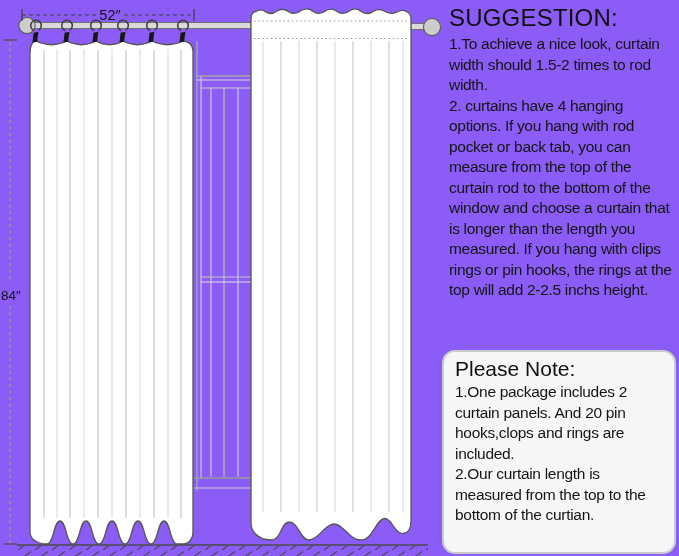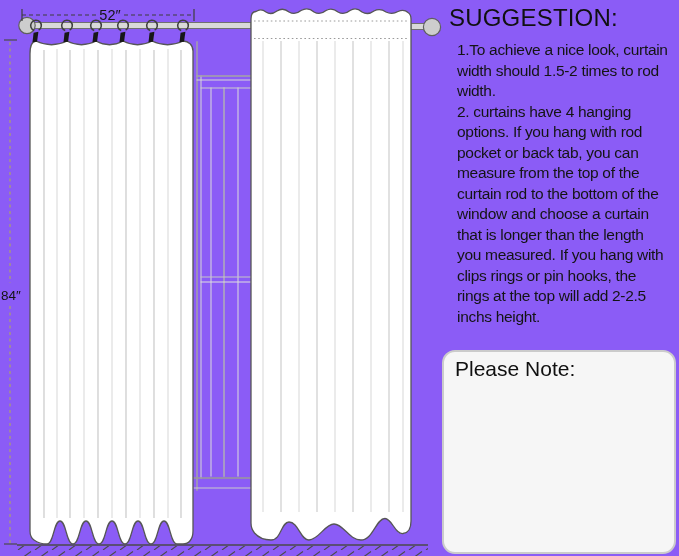--- a/index.html
+++ b/index.html
@@ -1,21 +1,21 @@
 <!DOCTYPE html>
 <html><head>
 <meta charset="utf-8">
 <style>
   html,body{margin:0;padding:0;background:#fff;}
   .stage{position:relative;width:679px;height:556px;background:#8b5cf6;overflow:hidden;
          font-family:"Liberation Sans",sans-serif;color:#161616;}
   .drawing{position:absolute;left:0;top:0;}
   .textcol{position:absolute;left:449px;top:4px;width:229px;}
   .textcol h1{margin:0 0 2px 0;font-size:24px;font-weight:400;letter-spacing:.2px;color:#101010;}
-  .textcol .body{margin:8px;font-size:15.5px;line-height:20.5px;letter-spacing:-0.3px;
+  .textcol .body{margin:0;font-size:15.5px;line-height:20.5px;letter-spacing:-0.3px;
                  white-space:pre-line;color:#141414;}
   .notebox{position:absolute;left:442px;top:350px;width:234px;height:204px;box-sizing:border-box;
            background:#f6f6f6;border:2px solid #cbcbcb;border-radius:13px;padding:5px 10px 4px 11px;}
   .notebox h2{margin:0;font-size:21px;font-weight:400;color:#101010;}
   .notebox .body{margin:1px 0 0 0;font-size:15.5px;line-height:20.5px;letter-spacing:-0.3px;
                  white-space:pre-line;color:#141414;}
   svg text{font-family:"Liberation Sans",sans-serif;fill:#141414;}
 </style>
 </head>
 <body>
@@ -150,15 +150,17 @@
   </svg>
 
   <div class="textcol">
     <h1>SUGGESTION:</h1>
     <p class="body">1.To achieve a nice look, curtain width should 1.5-2 times to rod width.
 2. curtains have 4 hanging options. If you hang with rod pocket or back tab, you can measure from the top of the curtain rod to the bottom of the window and choose a curtain that is longer than the length you measured. If you hang with clips rings or pin hooks, the rings at the top will add 2-2.5 inchs height.</p>
   </div>
 
   <div class="notebox">
     <h2>Please Note:</h2>
+    <p class="body">1.One package includes 2 curtain panels. And 20 pin hooks,clops and rings are included.
+2.Our curtain length is measured from the top to the bottom of the curtian.</p>
   </div>
 
 </div>
 
 </body></html>

